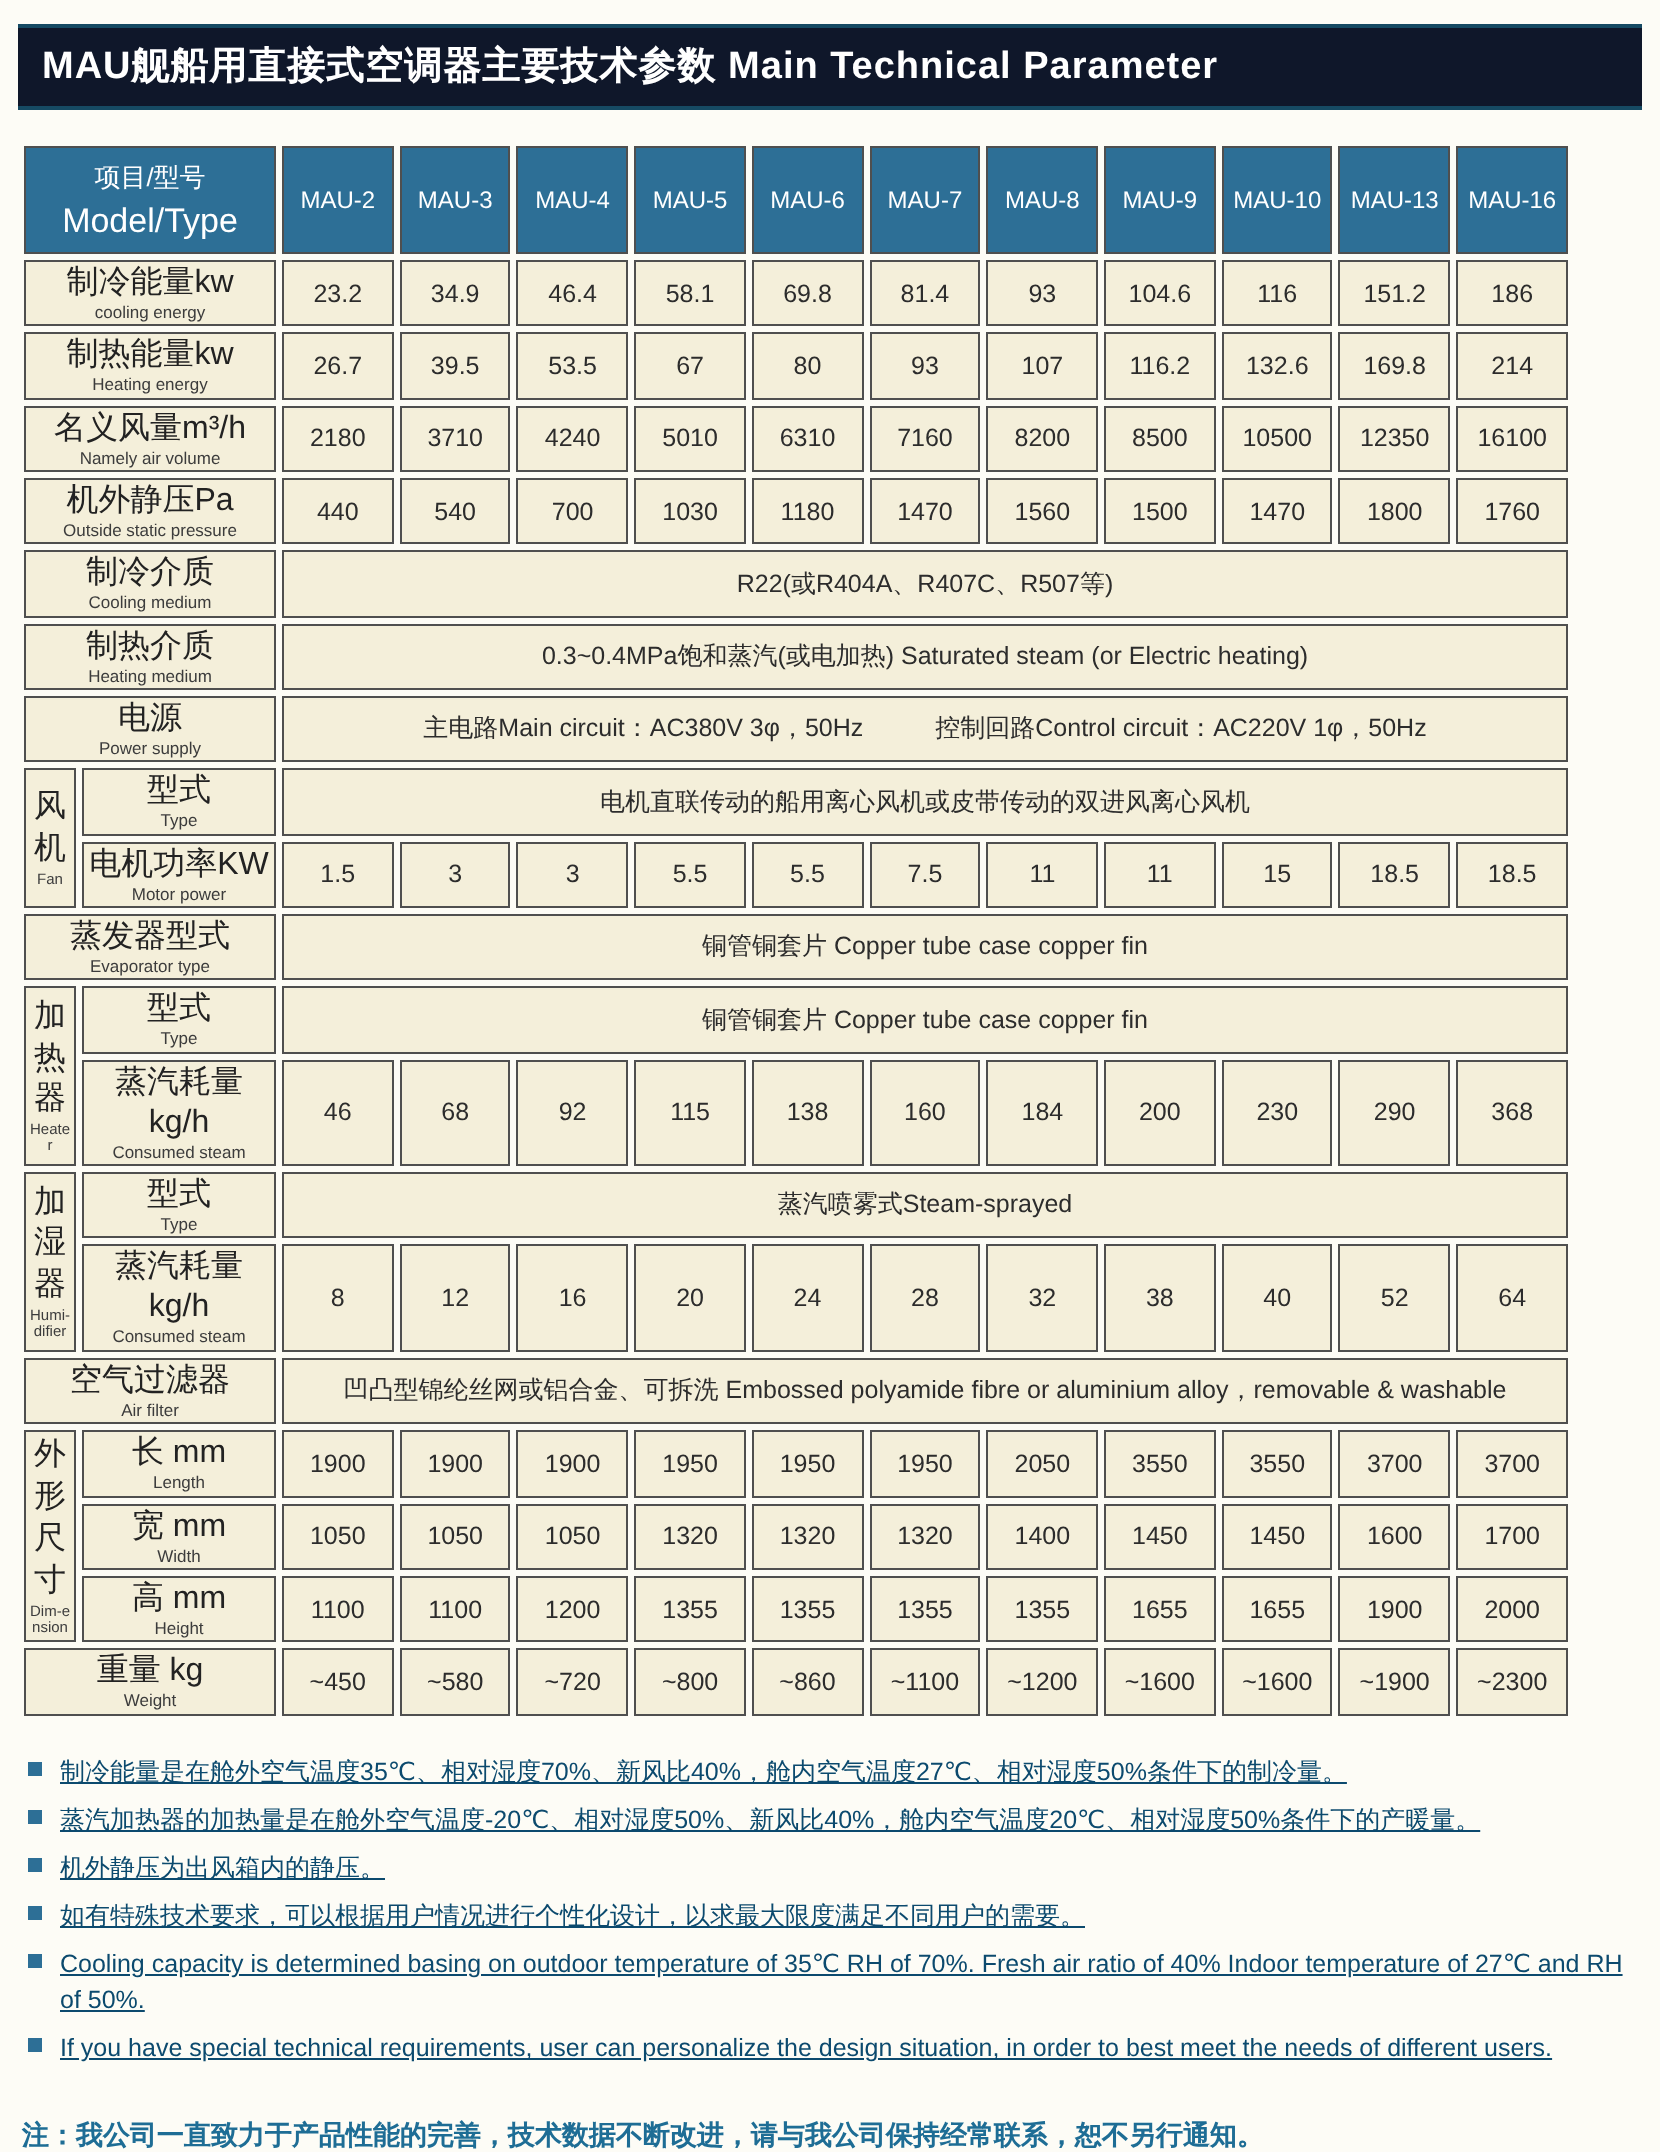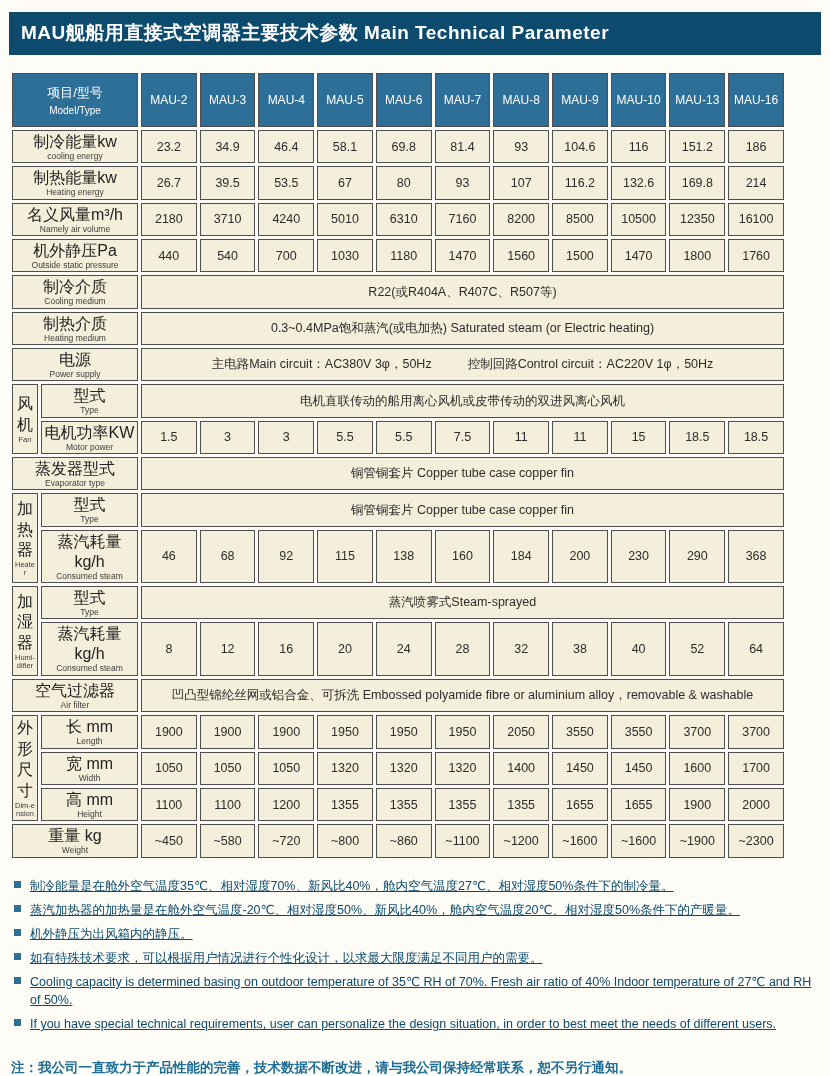--- a/index.html
+++ b/index.html
@@ -7,21 +7,21 @@
     width:830px;min-height:1076px;
     background:#fdfcf6;
     font-family:"Liberation Sans","DejaVu Sans",sans-serif;
     color:#2b2b2b;
     box-sizing:border-box;
   }
   .page{width:830px;min-height:1076px;box-sizing:border-box;padding:12px 9px 10px 9px;}
 
   
   .title-bar{
-    background:#0c4a6e;
+    background:#0f172a;
     color:#ffffff;
     font-weight:bold;
     font-size:19px;
     letter-spacing:0.5px;
     padding:6px 28px 7px 12px;
     border-top:2px solid #164a63;
     border-bottom:2px solid #164a63;
     margin-bottom:15px;
     white-space:nowrap;
   }
@@ -43,21 +43,21 @@
     padding:1px 2px;
     overflow:hidden;
   }
   tr.head-row th{
     background:#2d6f96;
     color:#ffffff;
     height:50px;
     font-weight:normal;
   }
   .hzh{font-size:13px;margin-bottom:3px;}
-  .hen{font-size:10px;}
+  .hen{font-size:17px;}
   .model{font-size:12px;}
 
   td.val{height:28px;font-size:12.5px;color:#2c2c2c;}
   th.lbl{font-weight:normal;height:28px;}
   th.lbl .zh{font-size:16px;color:#222;line-height:1.25;}
   th.lbl .en{font-size:8.5px;color:#3c3c3c;line-height:1.1;}
   th.grp{font-weight:normal;padding:0 1px;}
   th.grp .gzh{font-size:16px;line-height:1.3;word-break:break-all;color:#222;}
   th.grp .gen{font-size:7.5px;color:#3c3c3c;line-height:1.1;word-break:break-all;}
   td.text-cell{font-size:12.5px;color:#2c2c2c;height:28px;}

